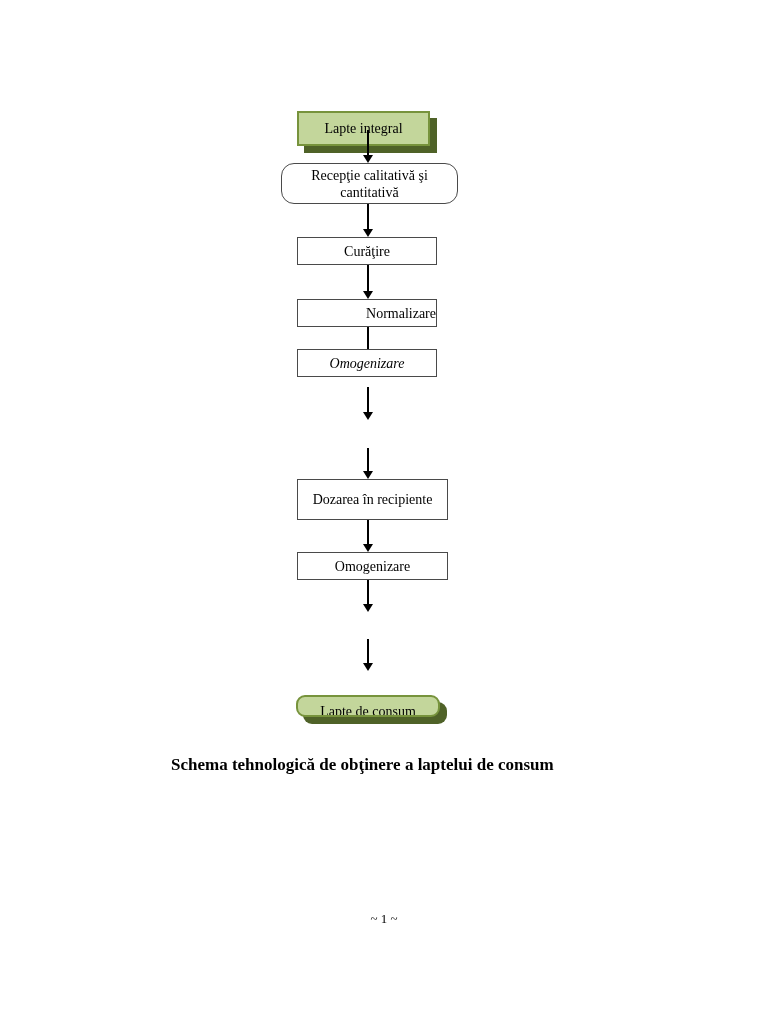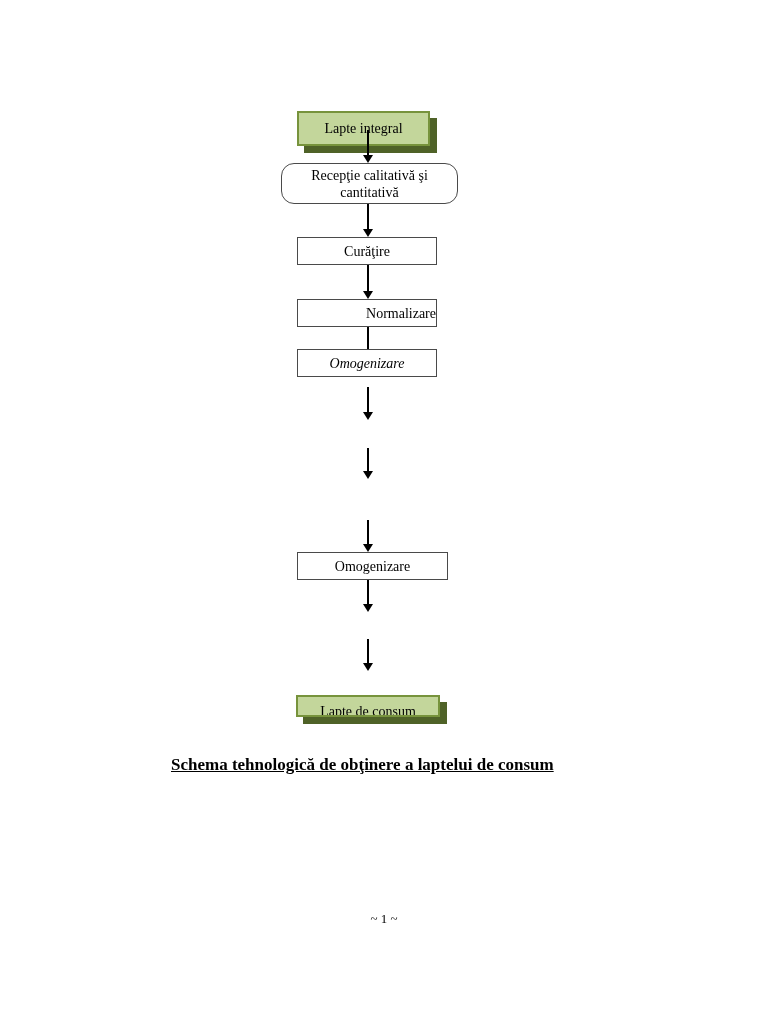--- a/index.html
+++ b/index.html
@@ -38,21 +38,21 @@
   .n1  { left: 297px; top:  87px; width: 133px; height: 35px; }
   .n2  { left: 281px; top: 163px; width: 177px; height: 41px; padding: 0 6px; border-radius: 13px; }
   .n3  { left: 297px; top: 237px; width: 140px; height: 28px; }
   .n4  { left: 297px; top: 299px; width: 140px; height: 28px; justify-content: flex-end; }
   .n5  { left: 297px; top: 349px; width: 140px; height: 28px; font-style: italic; }
   .n6  { left: 297px; top: 420px; width: 146px; height: 28px; }
   .n7  { left: 297px; top: 479px; width: 151px; height: 41px; }
   .n8  { left: 297px; top: 552px; width: 151px; height: 28px; }
   .n9  { left: 297px; top: 612px; width: 151px; height: 27px; }
   .n10 { left: 296px; top: 671px; width: 144px; height: 22px;
-         overflow: hidden; align-items: flex-start; padding-top: 6px; }
+         overflow: hidden; align-items: flex-start; padding-top: 6px; border-radius: 9px; }
 
   
   .arrow { position: absolute; left: 363px; width: 10px; }
   .arrow .shaft {
     position: absolute; left: 4px; top: 0; bottom: 7px; width: 1.5px;
     background: var(--arrow, #000);
   }
   .arrow .head {
     position: absolute; left: 0; bottom: 0; width: 0; height: 0;
     border-left: 5px solid transparent;
@@ -69,21 +69,20 @@
   .a8 { top: 580px; height: 32px; }
   .a9 { top: 639px; height: 32px; }
 
   .caption {
     position: absolute;
     left: 171px;
     top: 755px;
     font-size: 17px;
     font-weight: bold;
     white-space: nowrap;
-    text-decoration: underline;
   }
   .page-number {
     position: absolute;
     left: 0; right: 0;
     top: 911px;
     text-align: center;
     font-size: 13px;
   }
 </style>
 </head>
@@ -135,20 +134,23 @@
       <div class="shaft"></div>
       <div class="head"></div>
     </div>
 
 
   <div class="arrow a6">
       <div class="shaft"></div>
       <div class="head"></div>
     </div>
 
+  <div class="node process n7">
+    <span>Dozarea în recipiente</span>
+  </div>
 
   <div class="arrow a7">
       <div class="shaft"></div>
       <div class="head"></div>
     </div>
 
   <div class="node process n8">
     <span>Omogenizare</span>
   </div>
 

